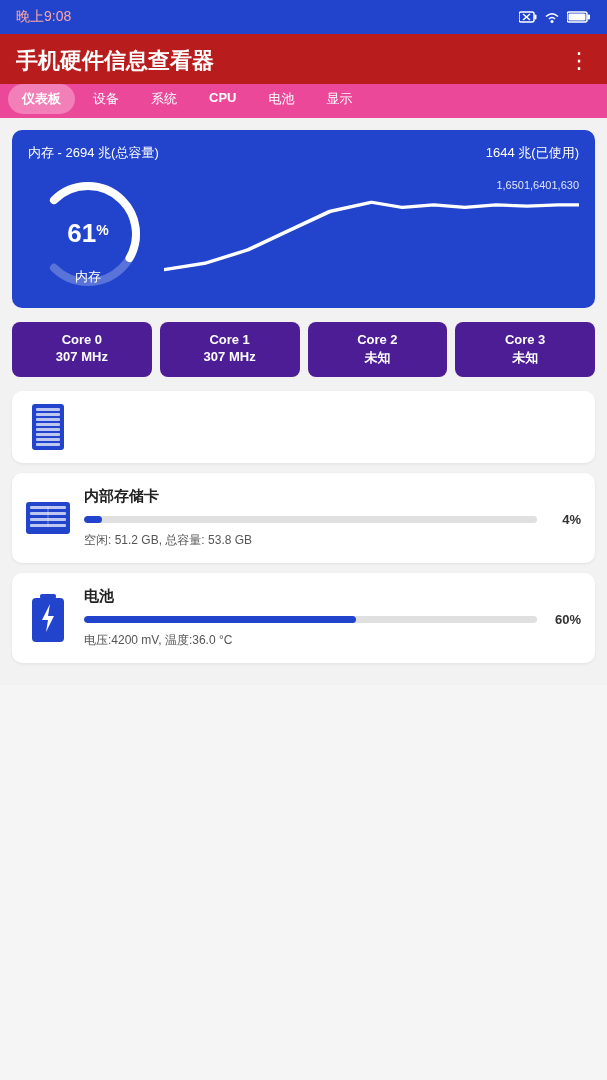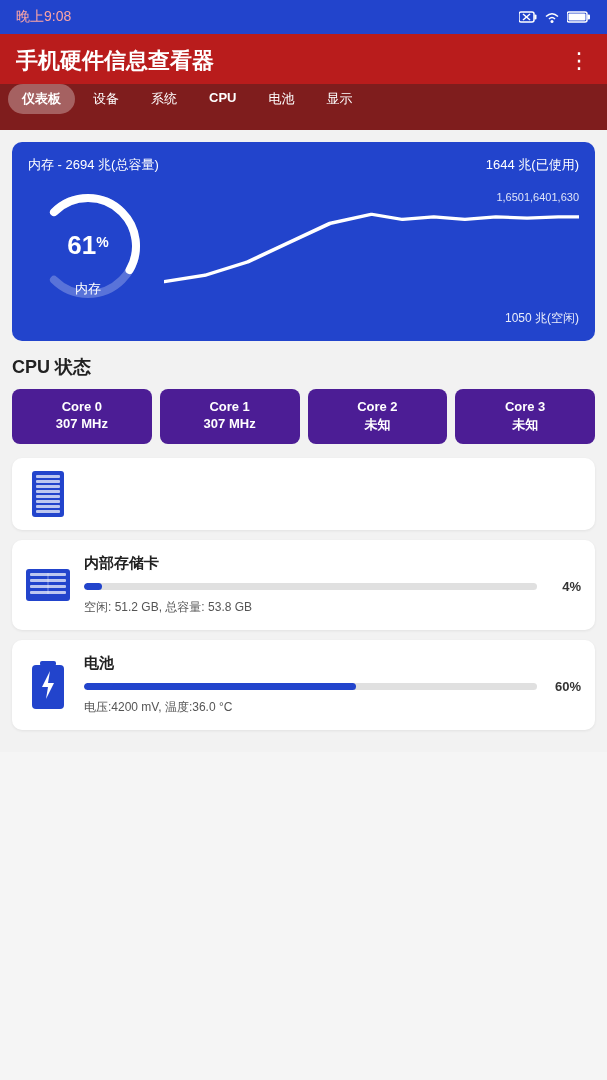--- a/index.html
+++ b/index.html
@@ -42,22 +42,22 @@
       font-weight: bold;
     }
     .header-menu {
       font-size: 22px;
       letter-spacing: 1px;
       cursor: pointer;
     }
 
     
     .tab-bar {
-      background: #7f1d1d;
-      padding: 0 8px 16px;
+      background: #ec4899;
+      padding: 0 8px 4px;
       display: flex;
       gap: 4px;
     }
     .tab-item {
       color: white;
       padding: 6px 14px;
       border-radius: 20px;
       font-size: 13px;
       cursor: pointer;
       white-space: nowrap;
@@ -319,24 +319,22 @@
           <polyline points="0,70 20,65 40,55 60,40 80,25 100,18 115,22 130,20 145,22 160,20 175,21 190,20 200,20" fill="none" stroke="white" stroke-width="2.5" stroke-linejoin="round" stroke-linecap="round"></polyline>
         </svg>
         <div class="chart-labels">
           <span>1,650</span>
           <span>1,640</span>
           <span>1,630</span>
         </div>
       </div>
 
     </div>
-    <div class="memory-footer">1050 兆(空闲)</div>
-  </div>
-
-  <div class="section-title">CPU 状态</div>
+  </div>
+
 
   <div class="cpu-cores">
     <div class="core-btn">
       <div class="core-name">Core 0</div>
       <div class="core-freq">307 MHz</div>
     </div>
     <div class="core-btn">
       <div class="core-name">Core 1</div>
       <div class="core-freq">307 MHz</div>
     </div>

